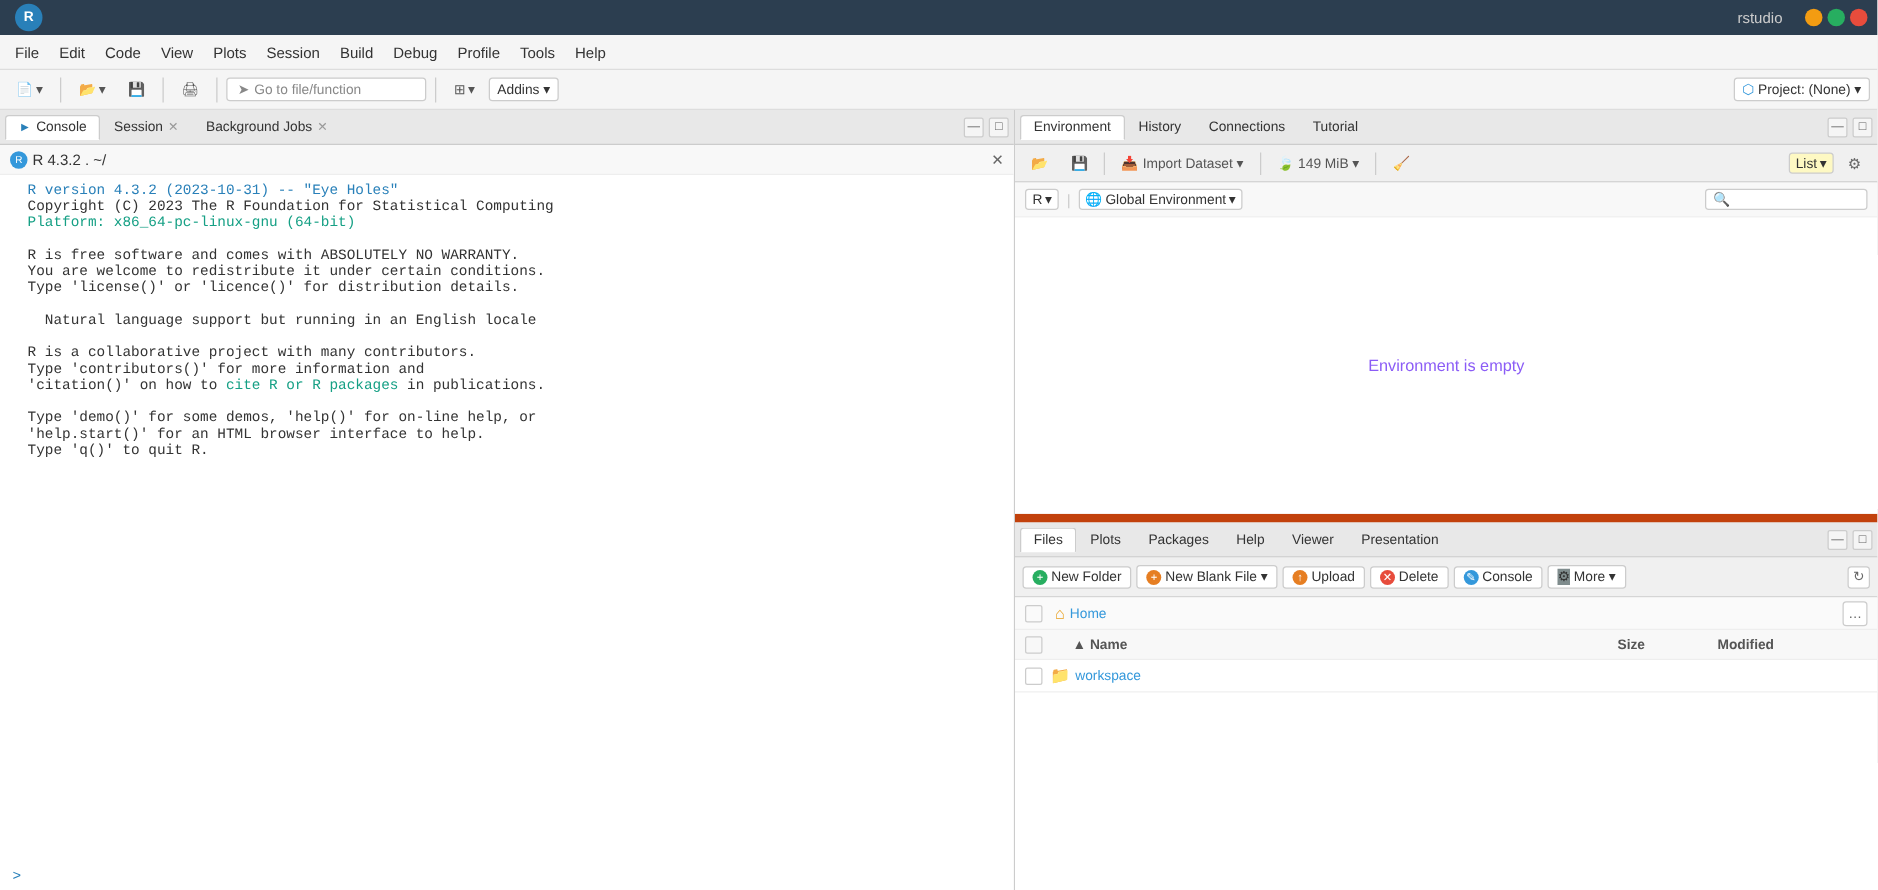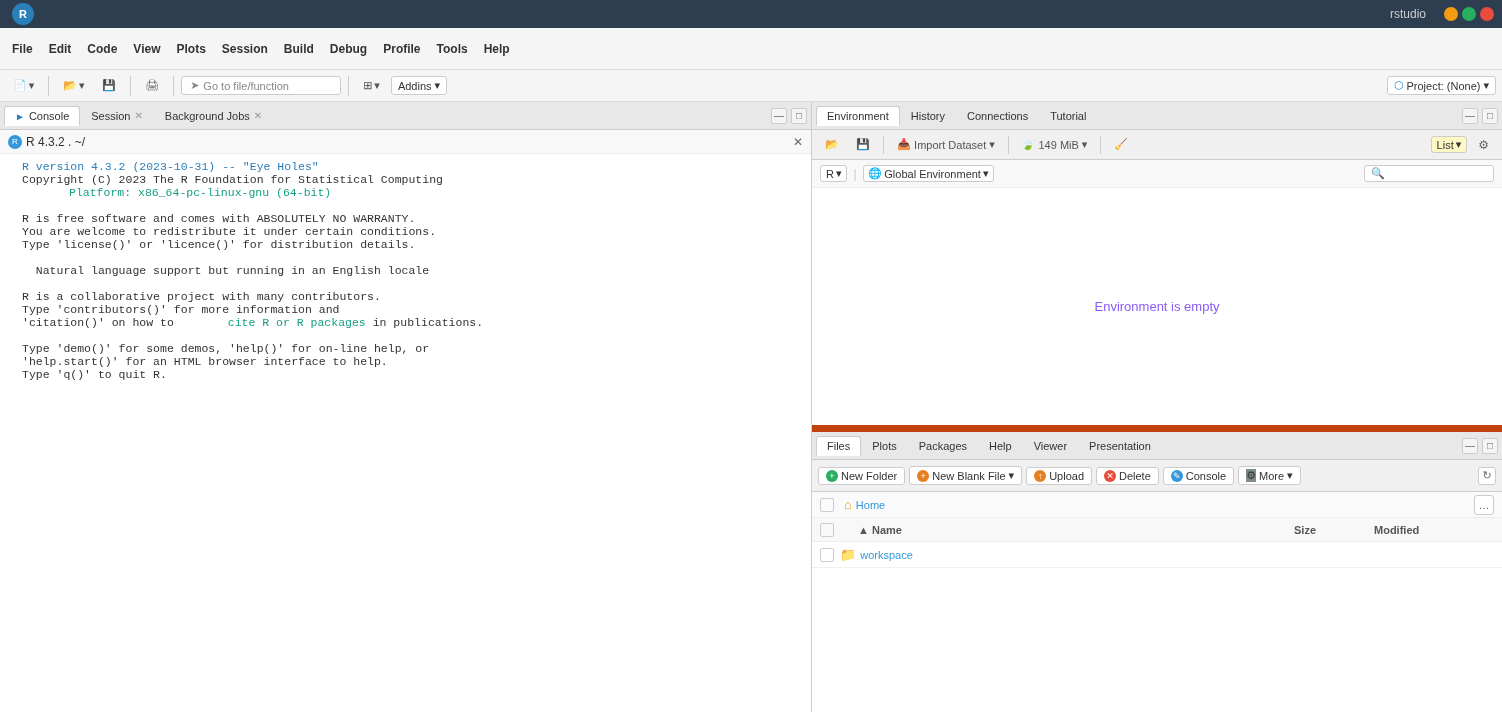--- a/index.html
+++ b/index.html
@@ -33,25 +33,24 @@
       border-radius: 50%;
       display: flex; align-items: center; justify-content: center;
       color: white; font-size: 11px; font-weight: bold;
       margin-right: 4px;
     }
 
     
     #menubar {
       background: #f5f5f5;
       border-bottom: 1px solid #ddd;
-      height: 42px;
+      height: 28px;
       display: flex;
       align-items: center;
       padding: 0 4px;
-      font-weight: bold;
     }
     .menu-item {
       padding: 2px 8px;
       cursor: pointer;
       font-size: 12px;
       color: #333;
       border-radius: 3px;
     }
 
     
@@ -155,21 +154,21 @@
     }
     .console-output {
       flex: 1;
       padding: 6px 22px;
       font-family: 'Courier New', monospace;
       font-size: 11.5px;
       overflow-y: auto;
       color: #333;
     }
     .r-blue { color: #2980b9; }
-    .r-teal { color: #16a085; margin-left: 47px; }
+    .r-teal { color: #16a085; }
     .console-prompt {
       color: #2980b9;
       font-family: 'Courier New', monospace;
       font-size: 11.5px;
       padding: 0 10px 6px;
     }
 
     
     #right-pane {
       flex: 1;

